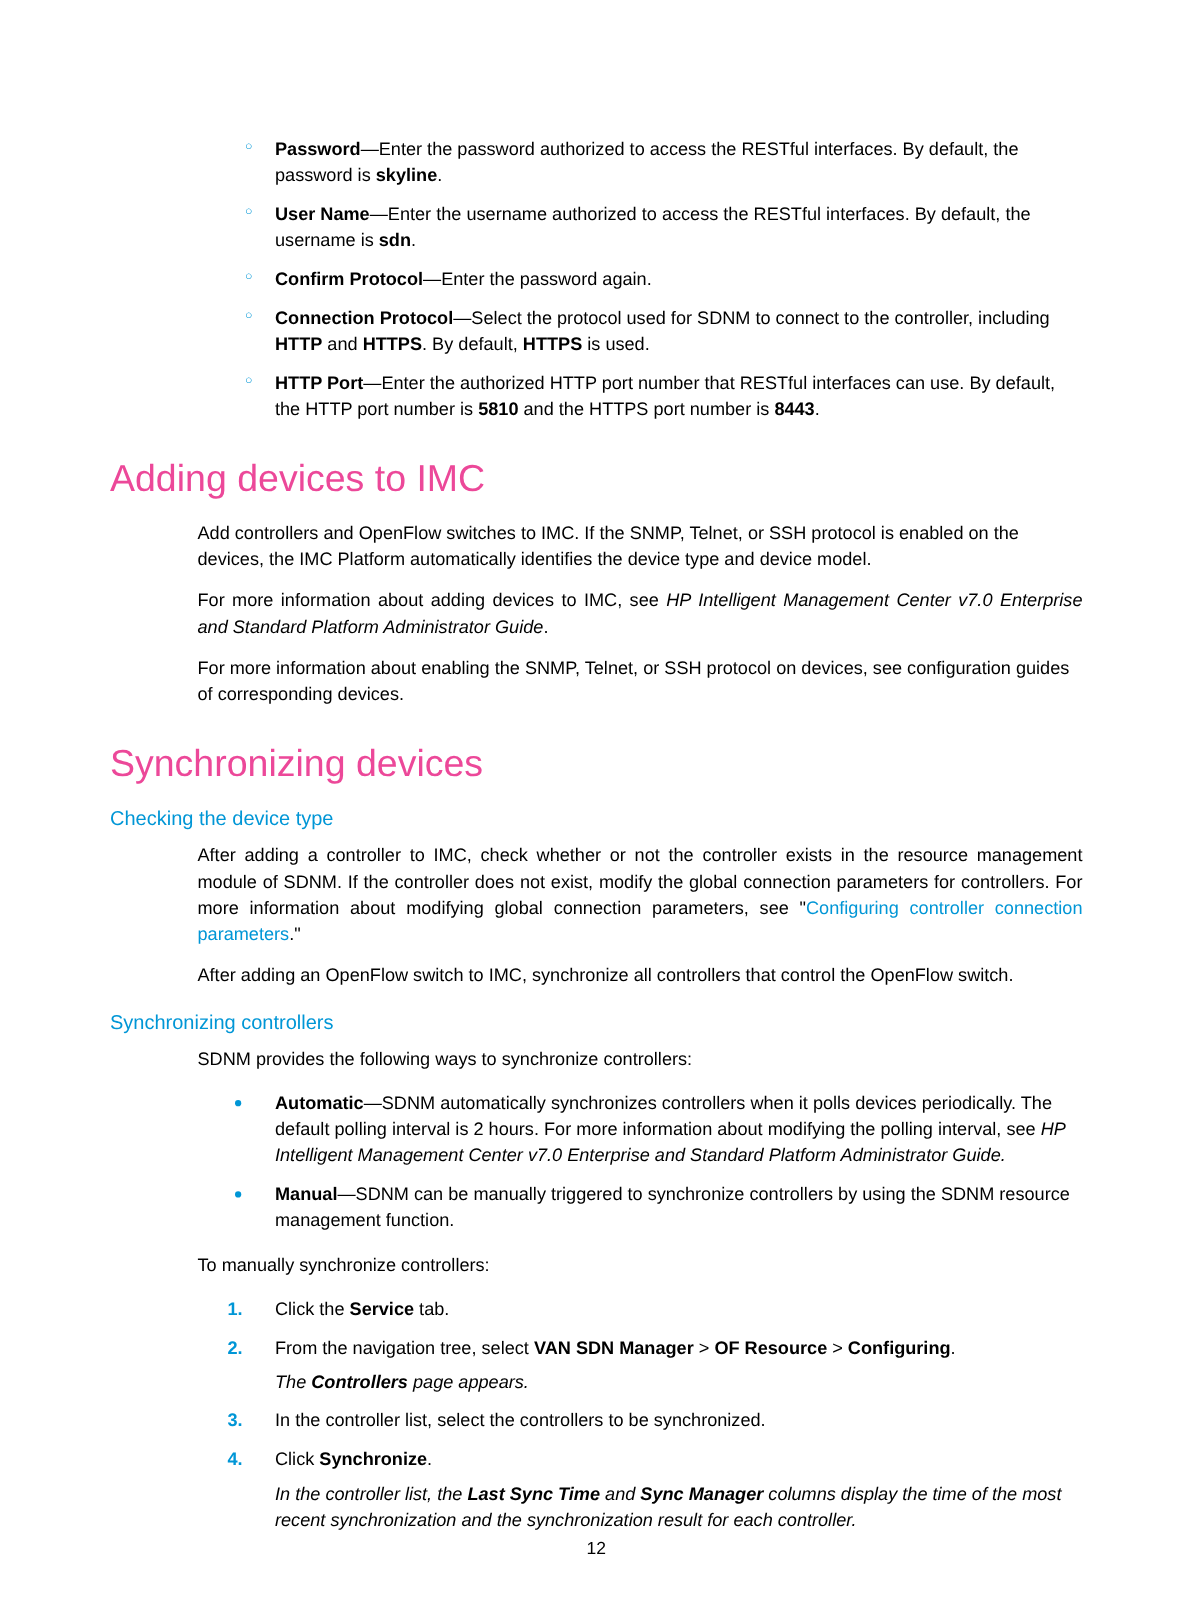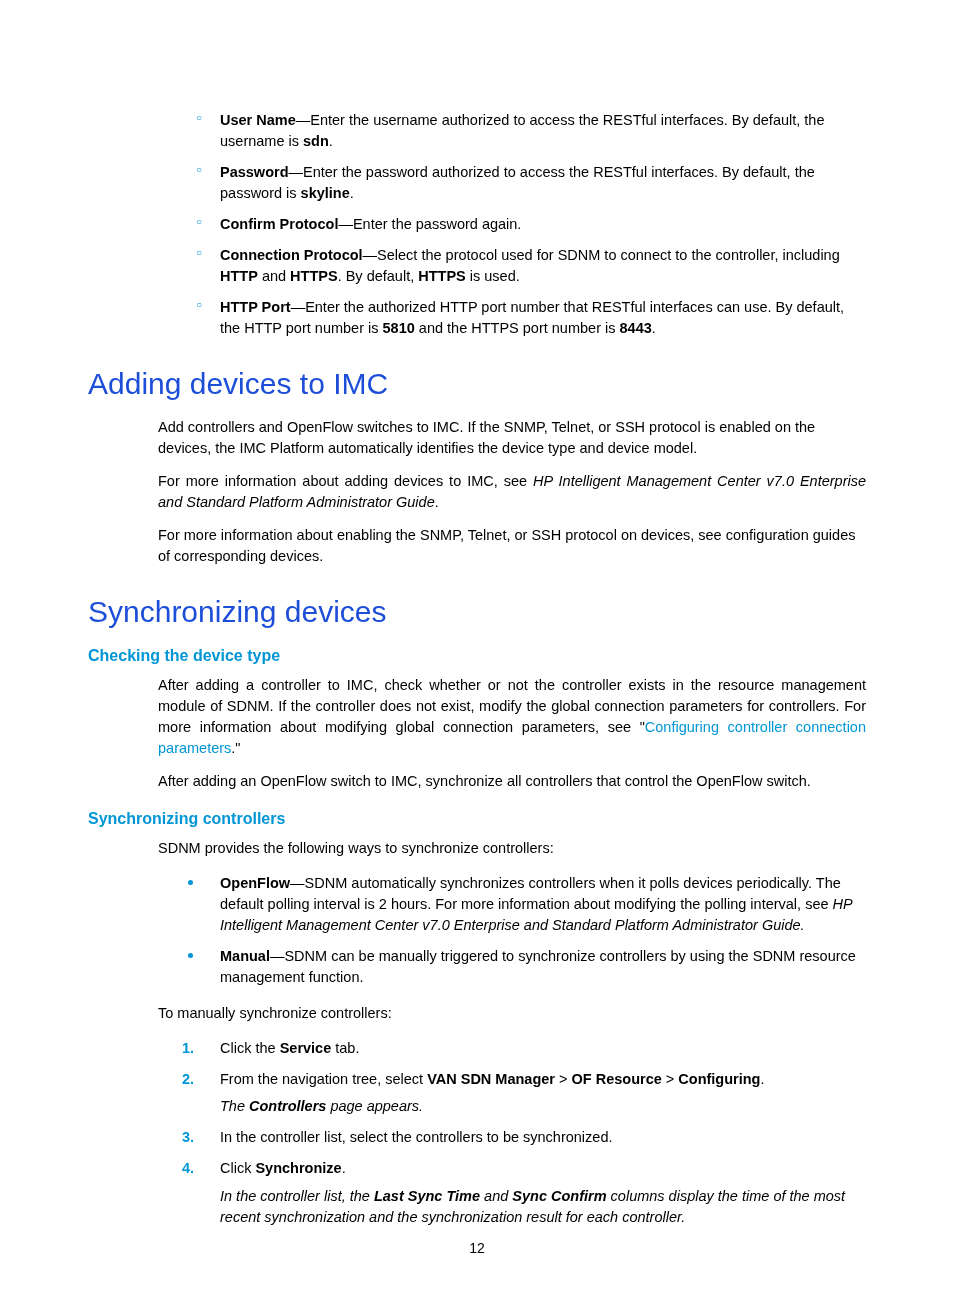--- a/index.html
+++ b/index.html
@@ -33,25 +33,25 @@
     position: absolute;
     left: 0;
     top: 1px;
     color: #0096d6;
     font-size: 10px;
   }
   h2.sec {
     font-family: Arial, Helvetica, sans-serif;
     font-weight: 300;
     font-size: 30px;
-    color: #1d4ed8;
+    color: #ec4899;
     margin: 28px 0 16px 0;
   }
   h3.sub {
-    font-weight: bold;
+    font-weight: normal;
     font-size: 16px;
     color: #0096d6;
     margin: 18px 0 10px 0;
   }
   p.body {
     margin: 0 0 12px 70px;
     line-height: 1.45;
   }
   p.body.justify {
     text-align: justify;
@@ -103,38 +103,38 @@
     top: 0;
     color: #0096d6;
     font-weight: bold;
   }
   .num-list .step-extra {
     margin-top: 6px;
     font-style: italic;
   }
   .pagenum {
     position: absolute;
-    bottom: 40px;
+    bottom: 50px;
     left: 0;
     width: 100%;
     text-align: center;
     font-size: 14px;
   }
 </style>
 </head>
 <body>
 
 <div class="page">
 
   <ul class="circ-list">
     <li>
-      <span class="bold">User Name</span><span>—Enter the username authorized to access the RESTful interfaces. By default, the username is </span><span class="bold">sdn</span><span>.</span>
+      <span class="bold">Password</span><span>—Enter the password authorized to access the RESTful interfaces. By default, the password is </span><span class="bold">skyline</span><span>.</span>
     </li>
     <li>
-      <span class="bold">Password</span><span>—Enter the password authorized to access the RESTful interfaces. By default, the password is </span><span class="bold">skyline</span><span>.</span>
+      <span class="bold">User Name</span><span>—Enter the username authorized to access the RESTful interfaces. By default, the username is </span><span class="bold">sdn</span><span>.</span>
     </li>
     <li>
       <span class="bold">Confirm Protocol</span><span>—Enter the password again.</span>
     </li>
     <li>
       <span class="bold">Connection Protocol</span><span>—Select the protocol used for SDNM to connect to the controller, including </span><span class="bold">HTTP</span><span> and </span><span class="bold">HTTPS</span><span>. By default, </span><span class="bold">HTTPS</span><span> is used.</span>
     </li>
     <li>
       <span class="bold">HTTP Port</span><span>—Enter the authorized HTTP port number that RESTful interfaces can use. By default, the HTTP port number is </span><span class="bold">5810</span><span> and the HTTPS port number is </span><span class="bold">8443</span><span>.</span>
     </li>
@@ -156,21 +156,21 @@
     <span>After adding a controller to IMC, check whether or not the controller exists in the resource management module of SDNM. If the controller does not exist, modify the global connection parameters for controllers. For more information about modifying global connection parameters, see "</span><a class="link" href="#">Configuring controller connection parameters</a><span>."</span>
   </p>
   <p class="body">After adding an OpenFlow switch to IMC, synchronize all controllers that control the OpenFlow switch.</p>
 
   <h3 class="sub">Synchronizing controllers</h3>
 
   <p class="body">SDNM provides the following ways to synchronize controllers:</p>
 
   <ul class="disc-list">
     <li>
-      <span class="bold">OpenFlow</span><span>—SDNM automatically synchronizes controllers when it polls devices periodically. The default polling interval is 2 hours. For more information about modifying the polling interval, see </span><span class="italic">HP Intelligent Management Center v7.0 Enterprise and Standard Platform Administrator Guide.</span><span></span>
+      <span class="bold">Automatic</span><span>—SDNM automatically synchronizes controllers when it polls devices periodically. The default polling interval is 2 hours. For more information about modifying the polling interval, see </span><span class="italic">HP Intelligent Management Center v7.0 Enterprise and Standard Platform Administrator Guide.</span><span></span>
     </li>
     <li>
       <span class="bold">Manual</span><span>—SDNM can be manually triggered to synchronize controllers by using the SDNM resource management function.</span>
     </li>
   </ul>
 
   <p class="body">To manually synchronize controllers:</p>
 
   <ol class="num-list">
     <li>
@@ -181,19 +181,19 @@
       <div class="step-extra">
         <span>The </span><span class="bold">Controllers</span><span> page appears.</span>
       </div>
     </li>
     <li>
       <span>In the controller list, select the controllers to be synchronized.</span>
     </li>
     <li>
       <span>Click </span><span class="bold">Synchronize</span><span>.</span>
       <div class="step-extra">
-        <span>In the controller list, the </span><span class="bold">Last Sync Time</span><span> and </span><span class="bold">Sync Confirm</span><span> columns display the time of the most recent synchronization and the synchronization result for each controller.</span>
+        <span>In the controller list, the </span><span class="bold">Last Sync Time</span><span> and </span><span class="bold">Sync Manager</span><span> columns display the time of the most recent synchronization and the synchronization result for each controller.</span>
       </div>
     </li>
   </ol>
 
   <div class="pagenum">12</div>
 </div>
 
 </body></html>

